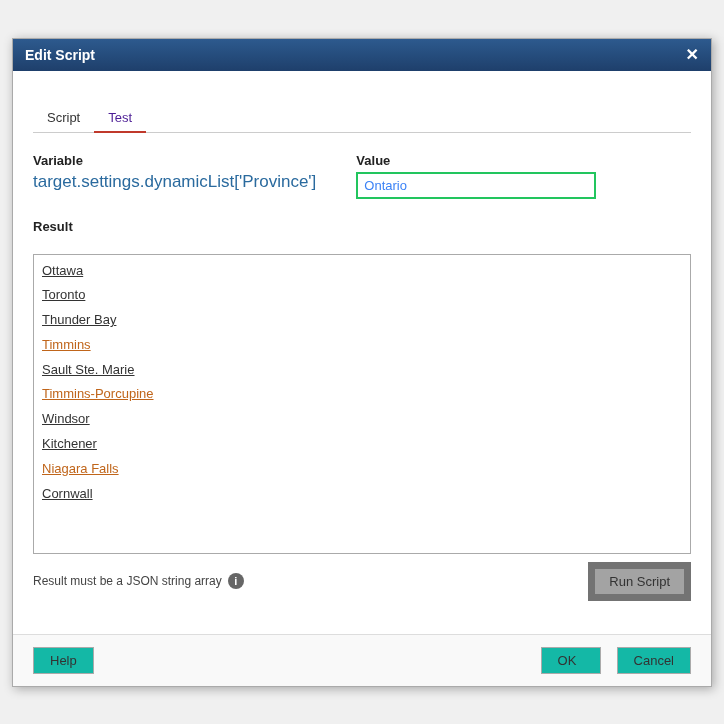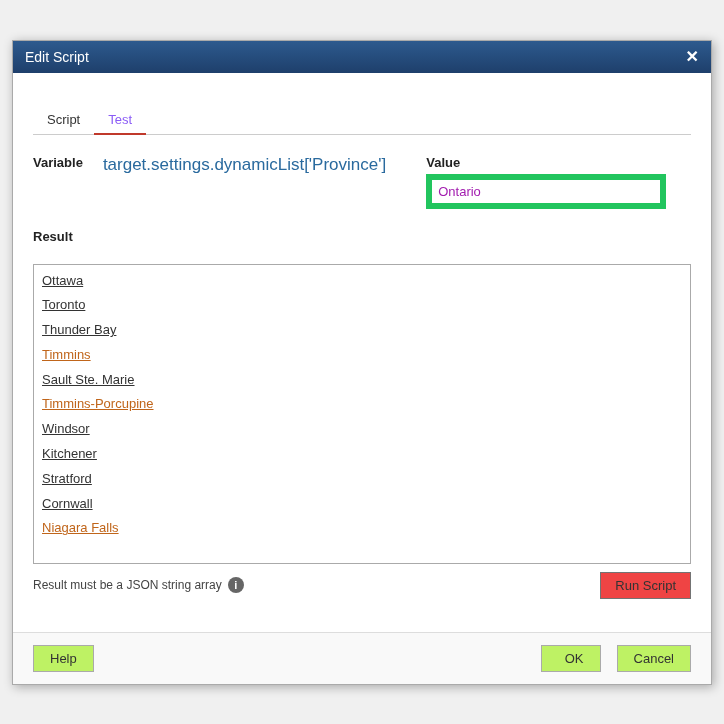--- a/index.html
+++ b/index.html
@@ -16,21 +16,21 @@
       background: linear-gradient(to bottom, #2d5a8e, #1e3f6b);
       color: #ffffff;
       padding: 8px 12px;
       display: flex;
       justify-content: space-between;
       align-items: center;
     }
 
     .dialog-title {
       font-size: 14px;
-      font-weight: normal;
+      font-weight: bold;
     }
 
     .dialog-close {
       color: #ffffff;
       cursor: pointer;
       font-size: 16px;
       font-weight: bold;
       background: none;
       border: none;
       line-height: 1;
@@ -49,35 +49,35 @@
     .tab {
       padding: 6px 14px;
       cursor: pointer;
       font-size: 13px;
       color: #333;
       border-bottom: 2px solid transparent;
       margin-bottom: -1px;
     }
 
     .tab.active {
-      color: #8b5cf6;
+      color: #4c1d95;
       border-bottom: 2px solid #c0392b;
     }
 
     .form-section {
       display: flex;
       align-items: flex-start;
       gap: 40px;
       margin-bottom: 20px;
     }
 
     .form-field {
       display: flex;
-      flex-direction: row;
-      gap: 20px;
+      flex-direction: column;
+      gap: 4px;
     }
 
     .form-label {
       font-weight: bold;
       font-size: 13px;
       color: #222;
     }
 
     .form-variable {
       color: #2a6a9e;
@@ -85,25 +85,25 @@
     }
 
     .value-section {
       display: flex;
       flex-direction: column;
       gap: 4px;
       flex: 1;
     }
 
     .value-input {
-      border: 6px solid #22c55e;
+      border: 2px solid #22c55e;
       padding: 4px 6px;
       font-size: 13px;
       width: 240px;
-      color: #a21caf;
+      color: #3b82f6;
     }
 
     .result-label {
       font-weight: bold;
       font-size: 13px;
       color: #222;
       margin-bottom: 20px;
     }
 
     .result-list {
@@ -153,22 +153,22 @@
       border-radius: 50%;
       background: #666;
       color: #fff;
       font-size: 11px;
       font-weight: bold;
       cursor: pointer;
     }
 
     .run-script-btn {
       padding: 5px 14px;
-      border: 1px solid #737373;
-      background: #ef4444;
+      border: 7px solid #737373;
+      background: #a3a3a3;
       font-size: 13px;
       cursor: pointer;
       color: #333;
     }
 
     .dialog-footer {
       display: flex;
       justify-content: space-between;
       align-items: center;
       padding: 12px 20px;
@@ -182,26 +182,26 @@
     }
 
     .footer-right {
       display: flex;
       gap: 16px;
     }
 
     .btn {
       padding: 5px 16px;
       border: 1px solid #aaa;
-      background: #bef264;
+      background: #14b8a6;
       font-size: 13px;
       cursor: pointer;
       color: #333;
       min-width: 60px;
-      text-align: right;
+      text-align: left;
     }
 
     
     .result-list::-webkit-scrollbar {
       width: 14px;
     }
     .result-list::-webkit-scrollbar-track {
       background: #e0e0e0;
     }
     .result-list::-webkit-scrollbar-thumb {
@@ -246,23 +246,22 @@
       <div class="result-list" id="result-list">
 
       <div class="result-list-item default">Ottawa</div>
           <div class="result-list-item default">Toronto</div>
           <div class="result-list-item default">Thunder Bay</div>
           <div class="result-list-item orange">Timmins</div>
           <div class="result-list-item default">Sault Ste. Marie</div>
           <div class="result-list-item orange">Timmins-Porcupine</div>
           <div class="result-list-item default">Windsor</div>
           <div class="result-list-item default">Kitchener</div>
-          <div class="result-list-item default">Stratford</div>
+          <div class="result-list-item orange">Niagara Falls</div>
           <div class="result-list-item default">Cornwall</div>
-          <div class="result-list-item orange">Niagara Falls</div>
         </div>
       <div class="result-footer">
         <div class="result-note">
           <span>Result must be a JSON string array</span>
           <span class="info-icon">i</span>
         </div>
         <button class="run-script-btn">Run Script</button>
       </div>
     </div>
   </div>

